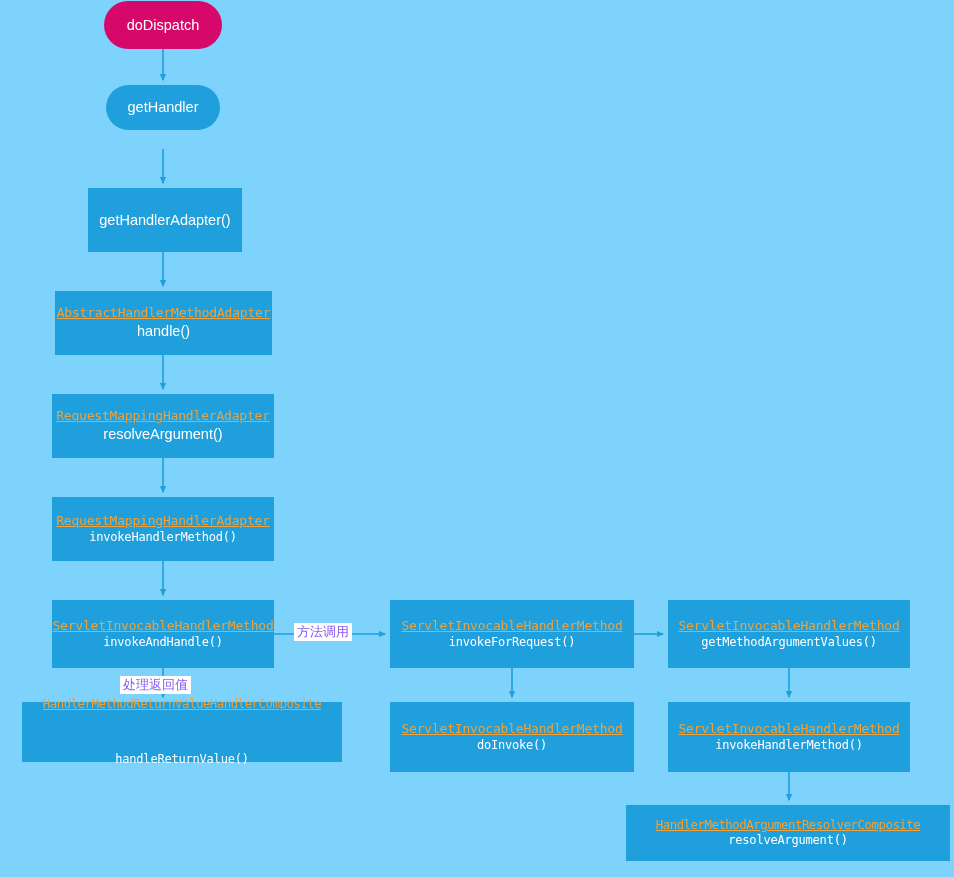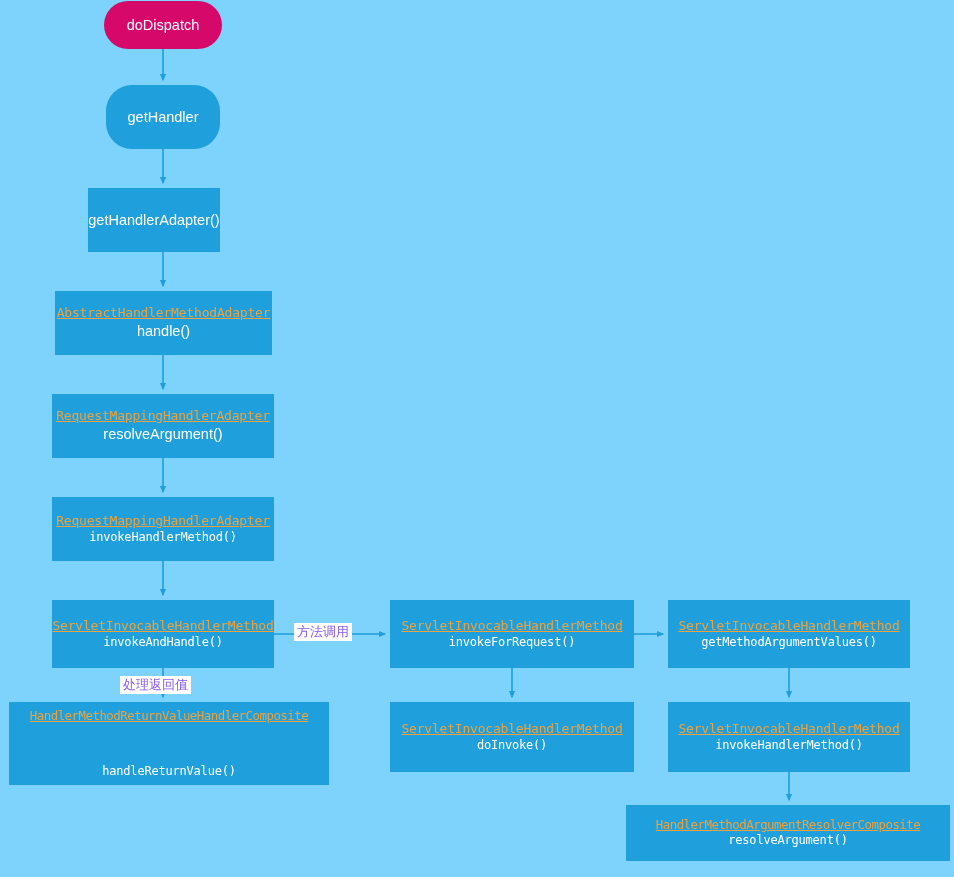--- a/index.html
+++ b/index.html
@@ -118,25 +118,25 @@
       <line x1="789" y1="668" x2="789" y2="697" marker-end="url(#arrowhead)"></line>
 
       <line x1="789" y1="772" x2="789" y2="800" marker-end="url(#arrowhead)"></line>
     </g>
   </svg>
 
   <div class="node terminator" style="left:104px; top:1px; width:118px; height:48px;">
     <span class="plain">doDispatch</span>
   </div>
 
-  <div class="node process" style="left:106px; top:85px; width:114px; height:64px;border-radius:26px;">
+  <div class="node process" style="left:106px; top:85px; width:114px; height:45px;border-radius:26px;">
     <span class="plain">getHandler</span>
   </div>
 
-  <div class="node process" style="left:88px; top:188px; width:132px; height:64px;">
+  <div class="node process" style="left:88px; top:188px; width:154px; height:64px;">
     <span class="plain">getHandlerAdapter()</span>
   </div>
 
   <div class="node process" style="left:55px; top:291px; width:217px; height:64px;">
     <span class="cls">AbstractHandlerMethodAdapter</span>
     <span class="plain">handle()</span>
   </div>
 
   <div class="node process" style="left:52px; top:394px; width:222px; height:64px;">
     <span class="cls">RequestMappingHandlerAdapter</span>
@@ -146,21 +146,21 @@
   <div class="node process" style="left:52px; top:497px; width:222px; height:64px;">
     <span class="cls">RequestMappingHandlerAdapter</span>
     <span class="mth">invokeHandlerMethod()</span>
   </div>
 
   <div class="node process" style="left:52px; top:600px; width:222px; height:68px;">
     <span class="cls">ServletInvocableHandlerMethod</span>
     <span class="mth">invokeAndHandle()</span>
   </div>
 
-  <div class="node process" style="left:9px; top:702px; width:320px; height:83px;gap:40px;">
+  <div class="node process" style="left:22px; top:702px; width:320px; height:60px;gap:40px;">
     <span class="cls tight">HandlerMethodReturnValueHandlerComposite</span>
     <span class="mth">handleReturnValue()</span>
   </div>
 
   <div class="node process" style="left:390px; top:600px; width:244px; height:68px;">
     <span class="cls">ServletInvocableHandlerMethod</span>
     <span class="mth">invokeForRequest()</span>
   </div>
 
   <div class="node process" style="left:390px; top:702px; width:244px; height:70px;">

